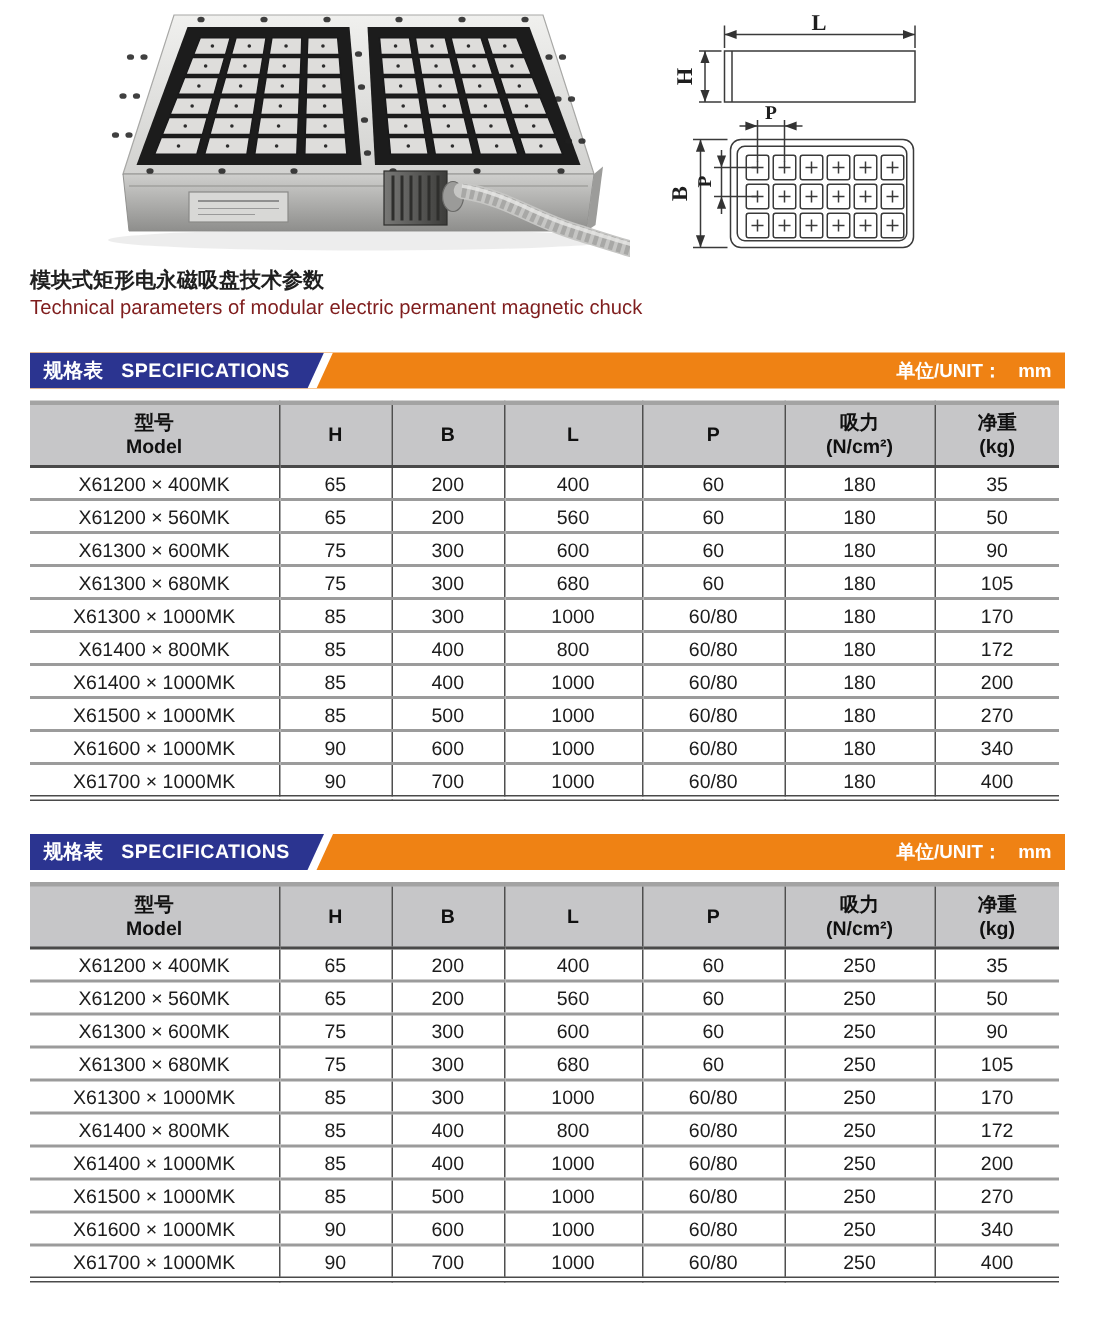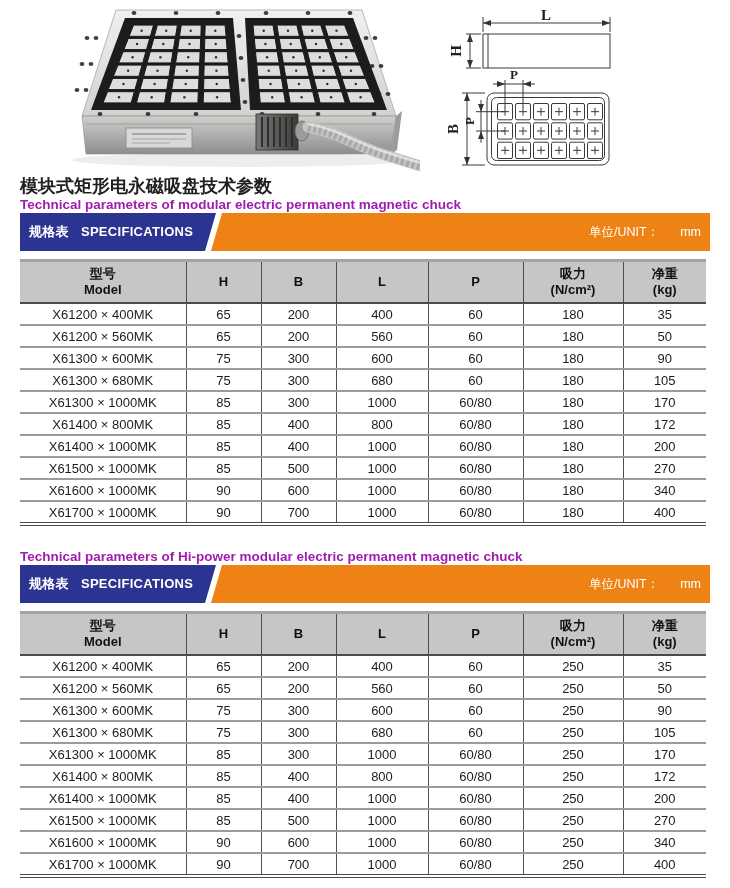--- a/index.html
+++ b/index.html
@@ -7,31 +7,31 @@
   .page{position:relative;width:730px;height:888px;background:#fff;}
 
   
   .figures{display:flex;align-items:flex-start;padding:4px 0 0 30px;height:172px;box-sizing:border-box;}
   .drawing-wrap{margin-left:27px;}
 
   
   .section{margin:0 20px;}
   .sec1{margin-top:6px;}
   .sec2{margin-top:22px;}
-  .title-zh{font-size:18px;font-weight:bold;color:#1f1f1f;line-height:17px;}
-  .title-en{font-size:13.5px;color:#a21caf;line-height:17px;margin-top:1px;font-weight:bold;}
+  .title-zh{font-size:14px;font-weight:bold;color:#1f1f1f;line-height:17px;}
+  .title-en{font-size:13.5px;color:#7f1d1d;line-height:17px;margin-top:1px;}
 
   
-  .banner{position:relative;height:38px;margin-top:0;}
+  .banner{position:relative;height:24px;margin-top:22px;}
   .banner .base{position:absolute;inset:0;background:#ef8214;}
   .banner .wedge{position:absolute;inset:0;background:#fff;clip-path:polygon(0 0,202px 0,191px 100%,0 100%);}
   .banner .blue{position:absolute;inset:0;background:#2b3490;clip-path:polygon(0 0,196px 0,185px 100%,0 100%);}
   .banner .txt{position:absolute;inset:0;display:flex;justify-content:space-between;align-items:center;padding:0 9px;}
   .banner .left{display:flex;gap:12px;align-items:baseline;color:#fff;font-size:13px;font-weight:bold;letter-spacing:.3px;}
-  .banner .unit{color:#fff;font-size:12.5px;font-weight:normal;display:flex;gap:21px;align-items:baseline;}
+  .banner .unit{color:#fff;font-size:12.5px;font-weight:bold;display:flex;gap:11px;align-items:baseline;}
 
   
   table{width:686px;margin-top:8px;border-collapse:collapse;table-layout:fixed;
         border-top:3px solid #a3a3a3;border-bottom:4px double #4a4a4a;}
   th,td{border-right:1px solid #4f4f4f;}
   th:last-child,td:last-child{border-right:none;}
   thead th{background:#c6c6c8;border-bottom:2px solid #4a4a4a;font-size:13px;font-weight:bold;height:40px;padding:0;color:#101010;}
   .th-wrap{display:flex;flex-direction:column;justify-content:center;align-items:center;height:100%;line-height:1.2;}
   tbody td{text-align:center;font-size:13px;height:18px;padding:1px 0;color:#1c1c1c;border-top:2px solid #9b9b9b;}
   tbody tr:first-child td{border-top:none;margin-top:39px;}
@@ -486,21 +486,20 @@
             <td>1000</td>
             <td>60/80</td>
             <td>180</td>
             <td>400</td>
           </tr>
         </tbody>
     </table>
   </div>
 
   <div class="section sec2">
-    <div class="title-en">Technical parameters of Hi-power modular electric permanent magnetic chuck</div>
     <div class="banner">
       <div class="base"></div>
       <div class="wedge"></div>
       <div class="blue"></div>
       <div class="txt">
         <div class="left">
           <span>规格表</span>
           <span>SPECIFICATIONS</span>
         </div>
         <div class="unit">

